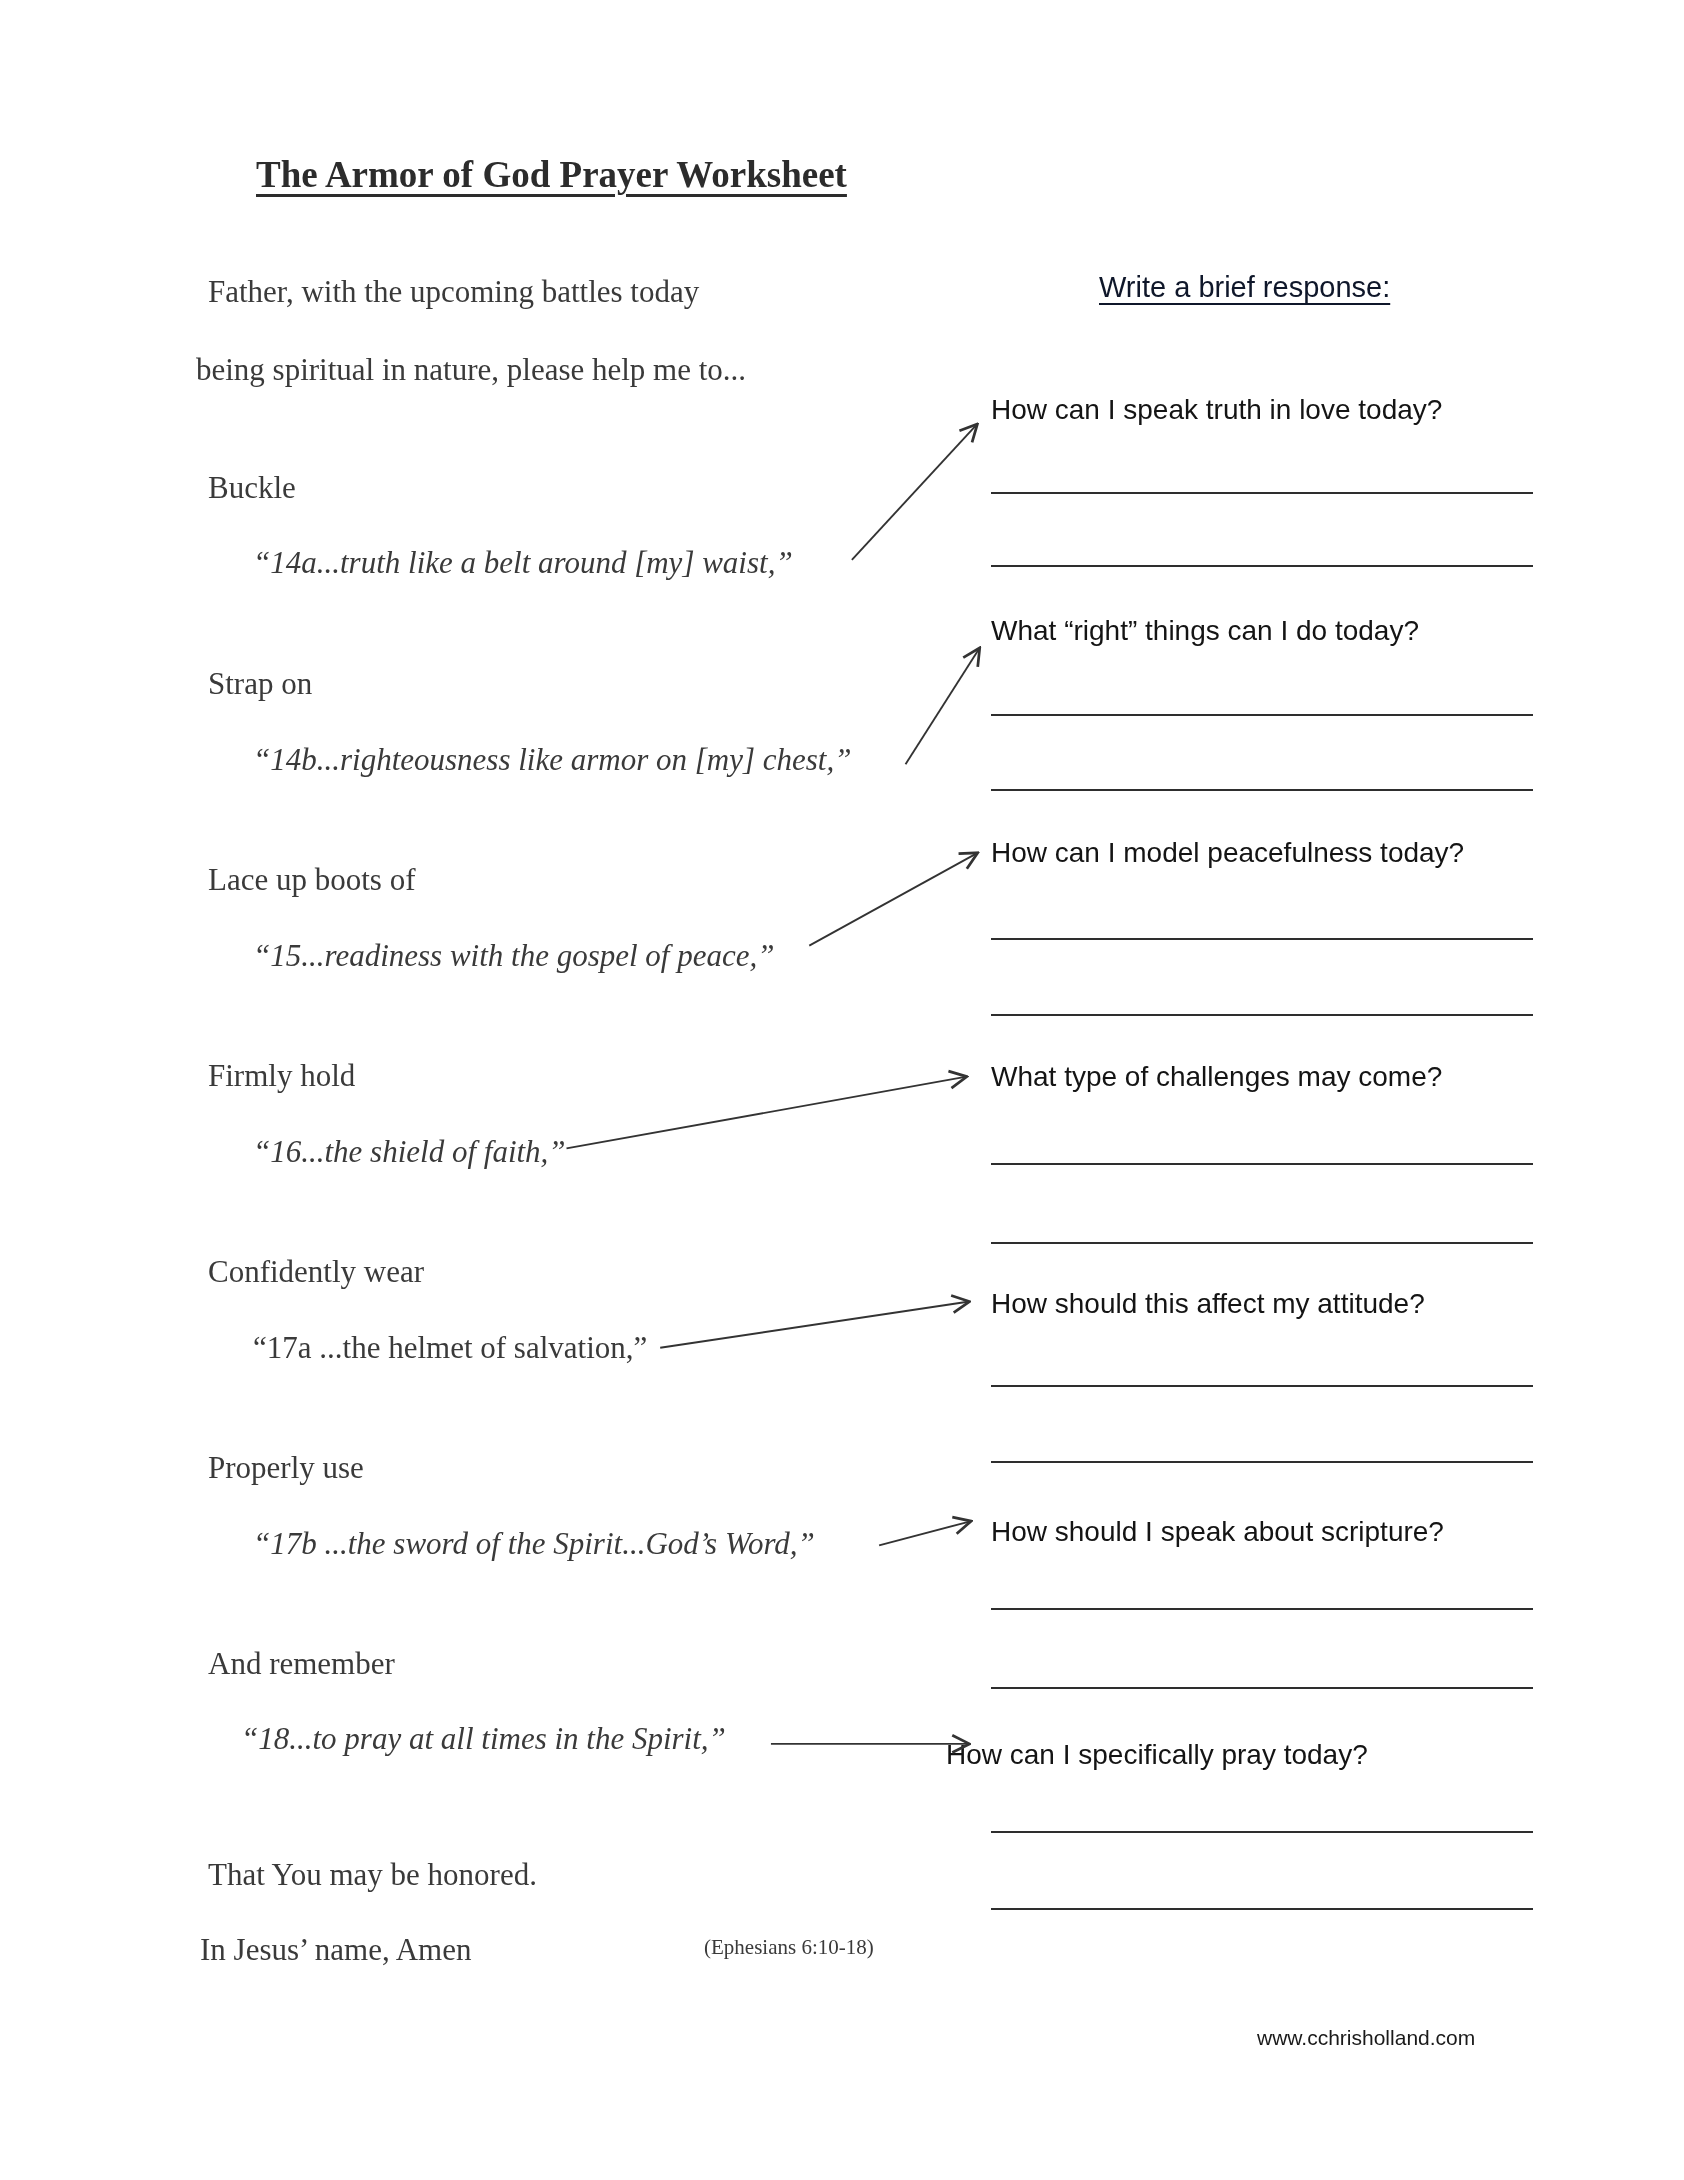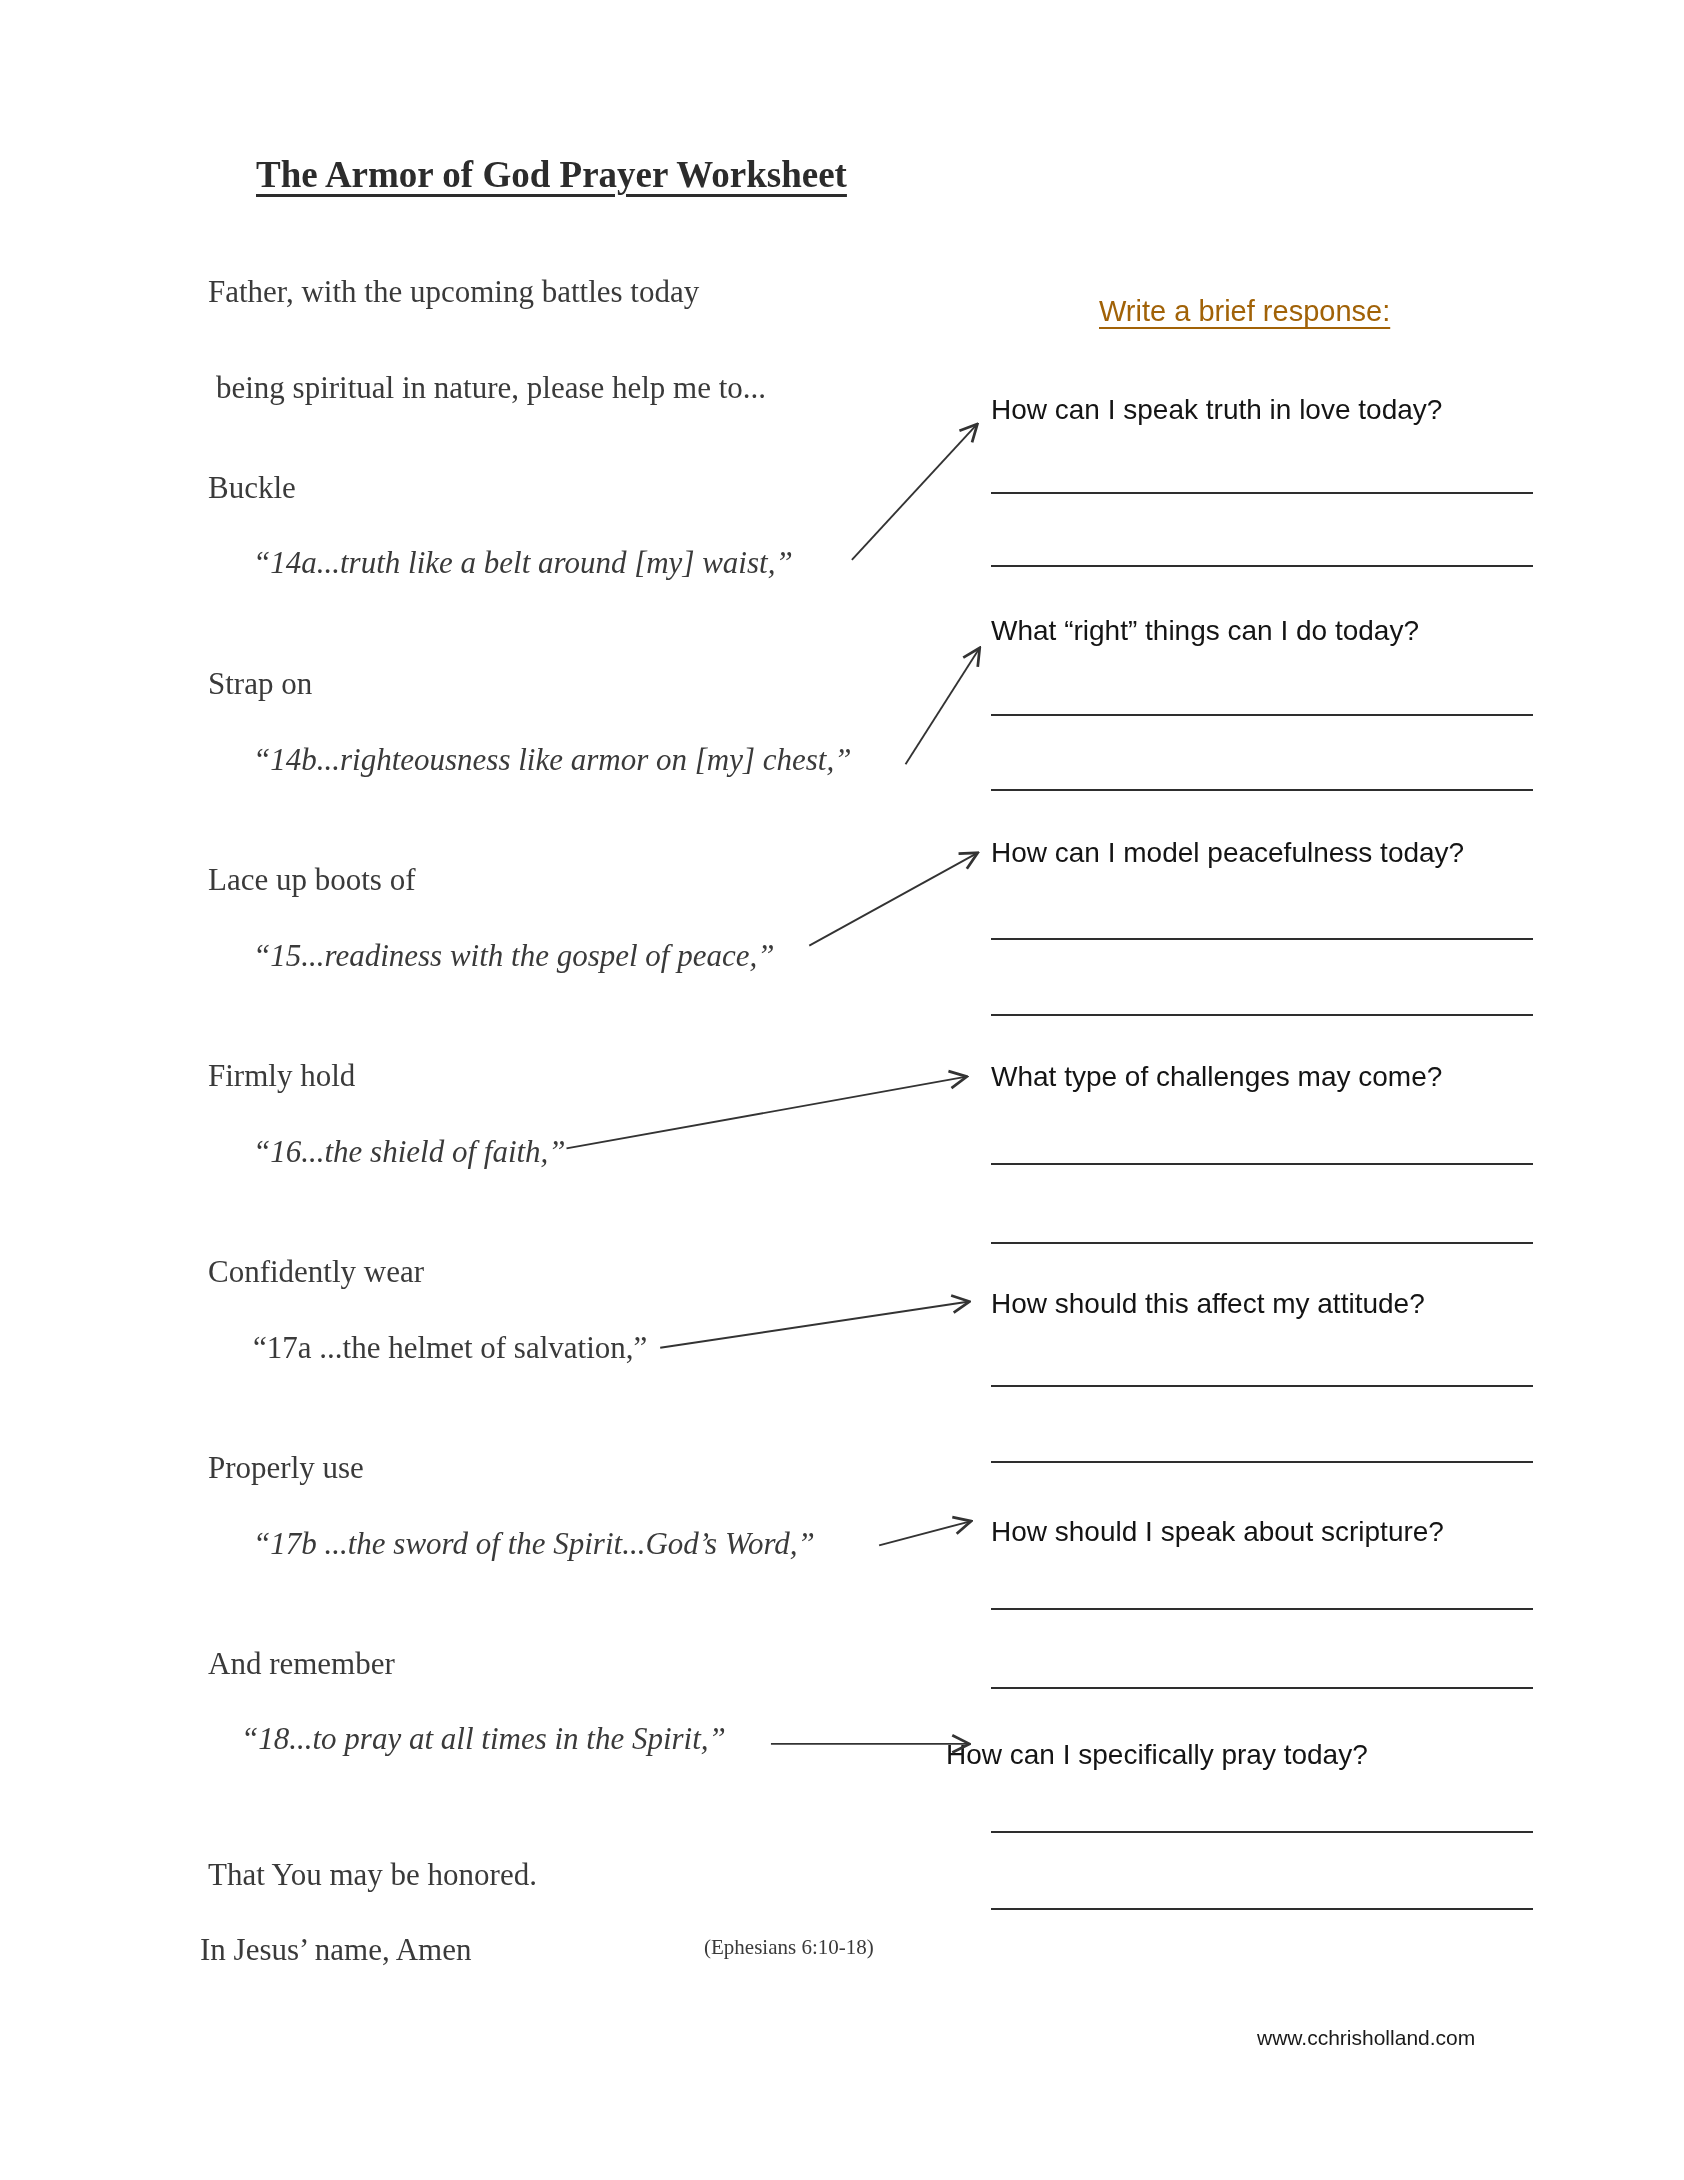--- a/index.html
+++ b/index.html
@@ -30,25 +30,24 @@
   .quote.roman{font-style:normal;}
   .sans{
     font-family:"Liberation Sans", sans-serif;
     font-size:28px;
     line-height:1.15;
     color:#141414;
   }
   .resp-header{
     font-family:"Liberation Sans", sans-serif;
     font-size:29px;
-    color:#a16207;
+    color:#0f172a;
     text-decoration:underline;
     text-decoration-thickness:1.7px;
     text-underline-offset:6px;
-    margin-top:24px;
   }
   .resp-line{
     position:absolute;
     width:542px;
     height:0;
     border-top:2.6px solid #2e2e2e;
   }
   .footer{
     font-family:"Liberation Sans", sans-serif;
     font-size:21px;
@@ -64,21 +63,21 @@
   }
 </style>
 </head>
 <body>
 
 <div class="page">
 
   <div class="abs title" style="left:256px;top:153px;">The Armor of God Prayer Worksheet</div>
 
   <div class="abs serif" style="left:208px;top:274px;">Father, with the upcoming battles today</div>
-  <div class="abs serif" style="left:216px;top:352px;margin-top:18px;">being spiritual in nature, please help me to...</div>
+  <div class="abs serif" style="left:196px;top:352px;">being spiritual in nature, please help me to...</div>
 
   <div class="abs serif" style="left:208px;top:470px;">Buckle</div>
   <div class="abs serif quote" style="left:208px;top:545px;">“14a...truth like a belt around [my] waist,”</div>
 
   <div class="abs serif" style="left:208px;top:666px;">Strap on</div>
   <div class="abs serif quote" style="left:208px;top:742px;">“14b...righteousness like armor on [my] chest,”</div>
 
   <div class="abs serif" style="left:208px;top:862px;">Lace up boots of</div>
   <div class="abs serif quote" style="left:208px;top:938px;">“15...readiness with the gospel of peace,”</div>
 

